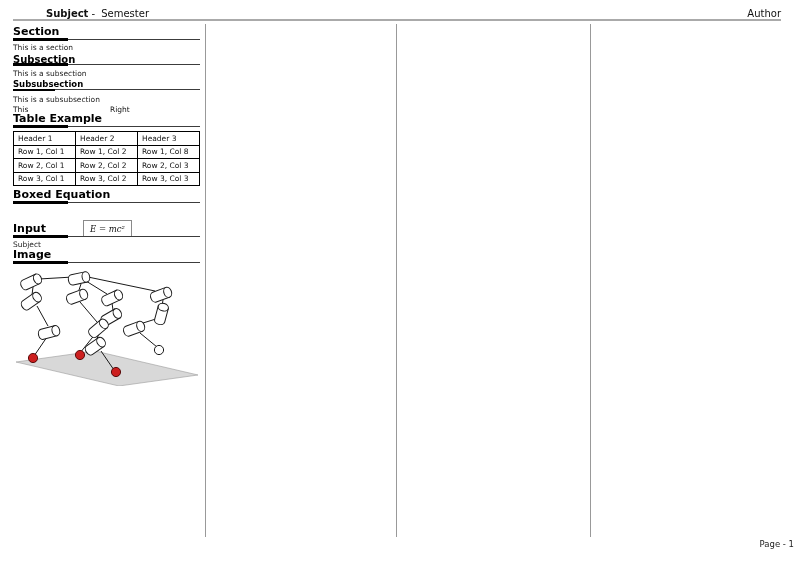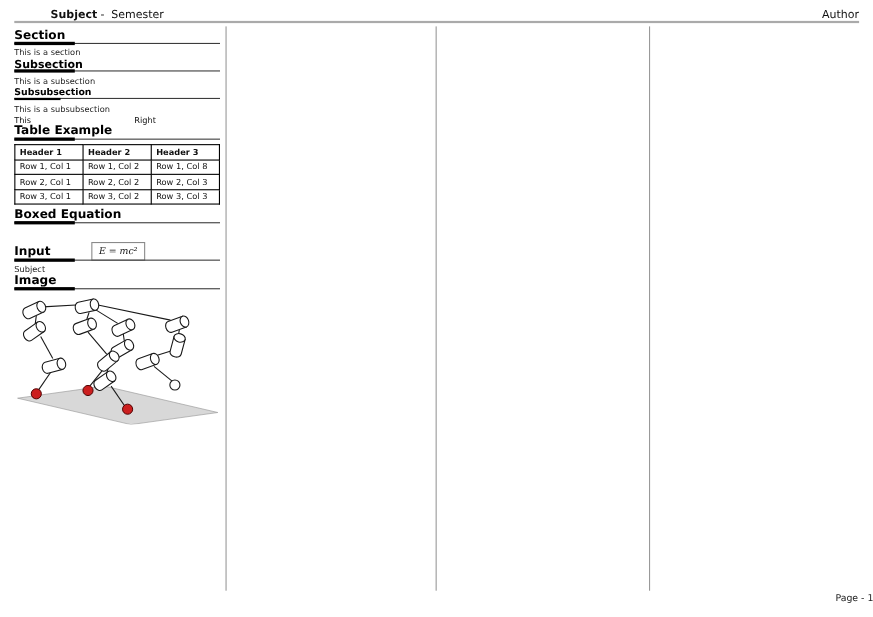--- a/index.html
+++ b/index.html
@@ -23,27 +23,27 @@
   .hd { position:absolute; left:13px; width:187px; font-weight:bold; color:#000; line-height:1.1; }
   .hd::before { content:""; position:absolute; left:0; right:0; bottom:0; height:1px; background:#3c3c3c; }
   .hd::after  { content:""; position:absolute; left:0; bottom:-1px; height:2.6px; width:55px; background:#000; }
   .h1 { font-size:11px; height:14px; }
   .h2 { font-size:10px; height:11px; }
   .h3 { font-size:8.5px; height:10px; }
   .h3::after { width:42px; height:2px; }
   
   .body-text { position:absolute; left:13px; width:187px; font-size:7.5px; color:#222; }
   .two-col { position:absolute; left:13px; width:187px; font-size:7.5px; }
-  .two-col .right-cell { position:absolute; left:97px; top:0;margin-left:12px; }
+  .two-col .right-cell { position:absolute; left:97px; top:0; }
   
   .demo-table { position:absolute; left:13px; top:131px; width:187px;
     border-collapse:collapse; font-size:7.5px; table-layout:fixed; }
   .demo-table th, .demo-table td { border:1px solid #000; height:12.5px;
     padding:0 2px 0 4px; text-align:left; vertical-align:middle; }
-  .demo-table th { font-weight:bold; }
+  .demo-table th { font-weight:normal; }
   
   .eqbox { position:absolute; left:83px; top:220px; width:47px; height:15px;
     border:1px solid #8a8a8a; display:flex; align-items:center; justify-content:center;
     font-family:"DejaVu Serif","Liberation Serif",serif; font-style:italic; font-size:8.5px; }
   
   .figure { position:absolute; left:10px; top:267px; width:190px; height:119px; }
   .ground { fill:var(--ground-gray,#d8d8d8); stroke:#9a9a9a; stroke-width:0.6; }
   .link { stroke:#1a1a1a; stroke-width:1; fill:none; }
   .cylpart { fill:#ffffff; stroke:#1a1a1a; stroke-width:1; }
   .foot { fill:var(--foot-red,#cc1f1f); stroke:#4d0000; stroke-width:0.9; }

